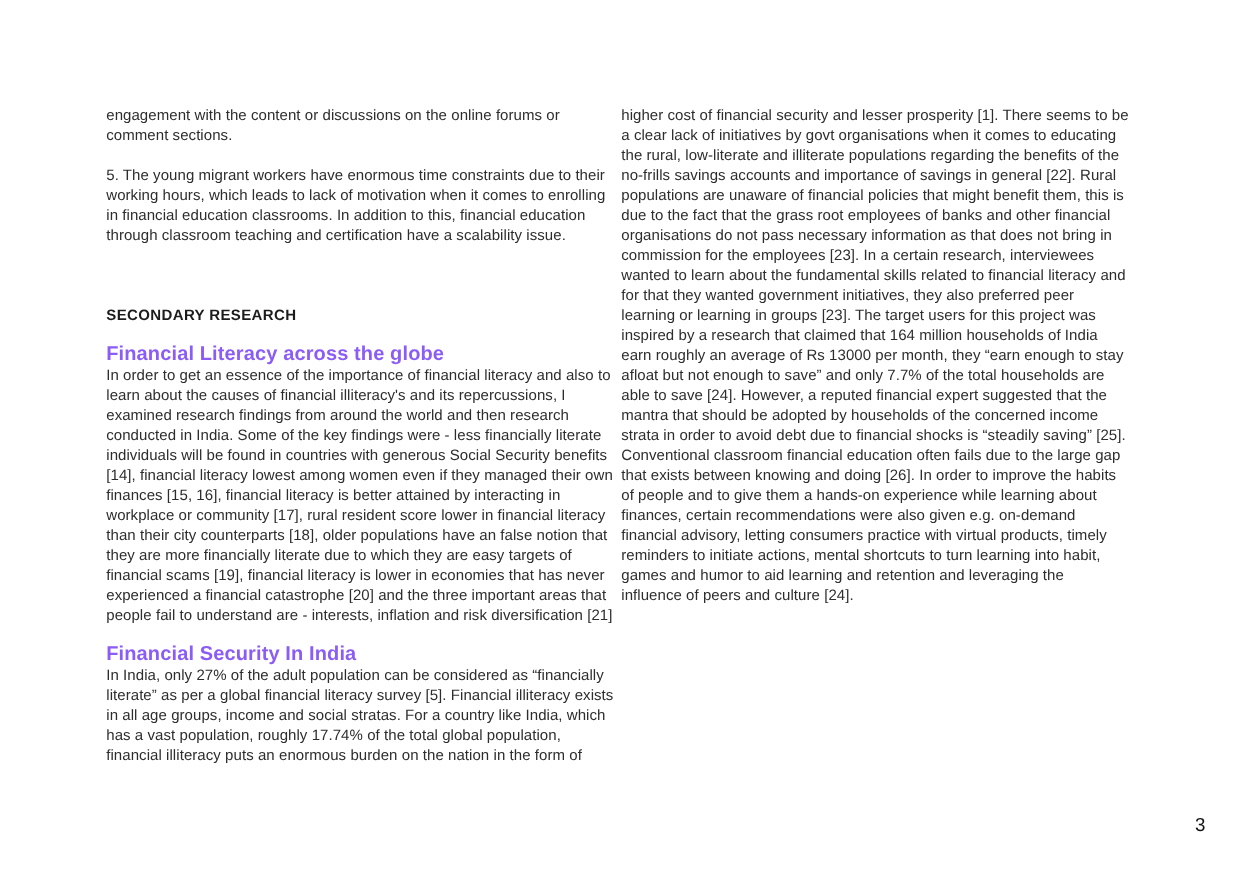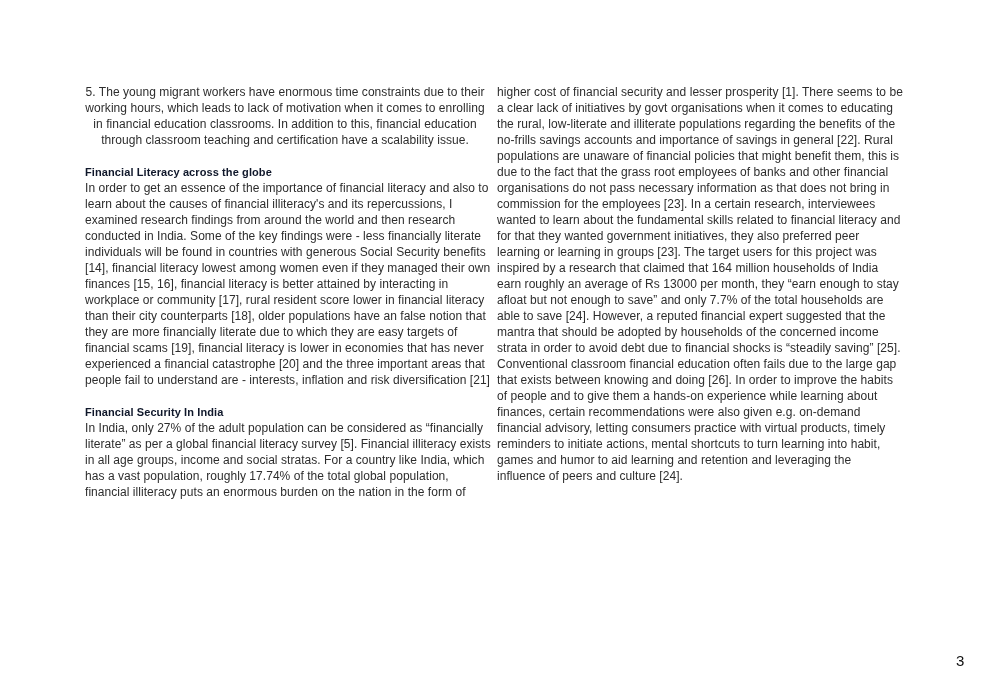--- a/index.html
+++ b/index.html
@@ -23,58 +23,61 @@
   .col-left  { left: 85px;  width: 400px; }
   .col-right { left: 497px; width: 405px; }
   .body-text {
     margin: 0;
     font-size: 12px;
     line-height: 16px;
     letter-spacing: 0.05px;
     white-space: pre;
     color: #2d2d2d;
   }
-  .mt-gap { margin-top: 0; text-align: center; }
+  .mt-gap { margin-top: 16px; }
   .section-heading {
     margin: 48px 0 0 0;
     font-size: 12px;
     line-height: 16px;
     font-weight: 700;
     letter-spacing: 0.3px;
     color: #1c1c1c;
     white-space: pre;
   }
   .sub-heading {
     margin: 16px 0 0 0;
-    font-size: 11px;
+    font-size: 16px;
     line-height: 16px;
     font-weight: 700;
     letter-spacing: 0.1px;
-    color: #0f172a;
+    color: #8b5cf6;
     white-space: pre;
   }
   .page-number {
     position: absolute;
     left: 956px;
     top: 652px;
     font-size: 15px;
     line-height: 18px;
     color: #111111;
   }
 </style>
 </head>
 <body>
 
 <div class="page">
 
   <div class="col col-left">
+    <p class="body-text">engagement with the content or discussions on the online forums or
+comment sections.</p>
     <p class="body-text mt-gap">5. The young migrant workers have enormous time constraints due to their
 working hours, which leads to lack of motivation when it comes to enrolling
 in financial education classrooms. In addition to this, financial education
 through classroom teaching and certification have a scalability issue.</p>
+    <h2 class="section-heading">SECONDARY RESEARCH</h2>
     <h3 class="sub-heading">Financial Literacy across the globe</h3>
     <p class="body-text">In order to get an essence of the importance of financial literacy and also to
 learn about the causes of financial illiteracy's and its repercussions, I
 examined research findings from around the world and then research
 conducted in India. Some of the key findings were - less financially literate
 individuals will be found in countries with generous Social Security benefits
 [14], financial literacy lowest among women even if they managed their own
 finances [15, 16], financial literacy is better attained by interacting in
 workplace or community [17], rural resident score lower in financial literacy
 than their city counterparts [18], older populations have an false notion that

